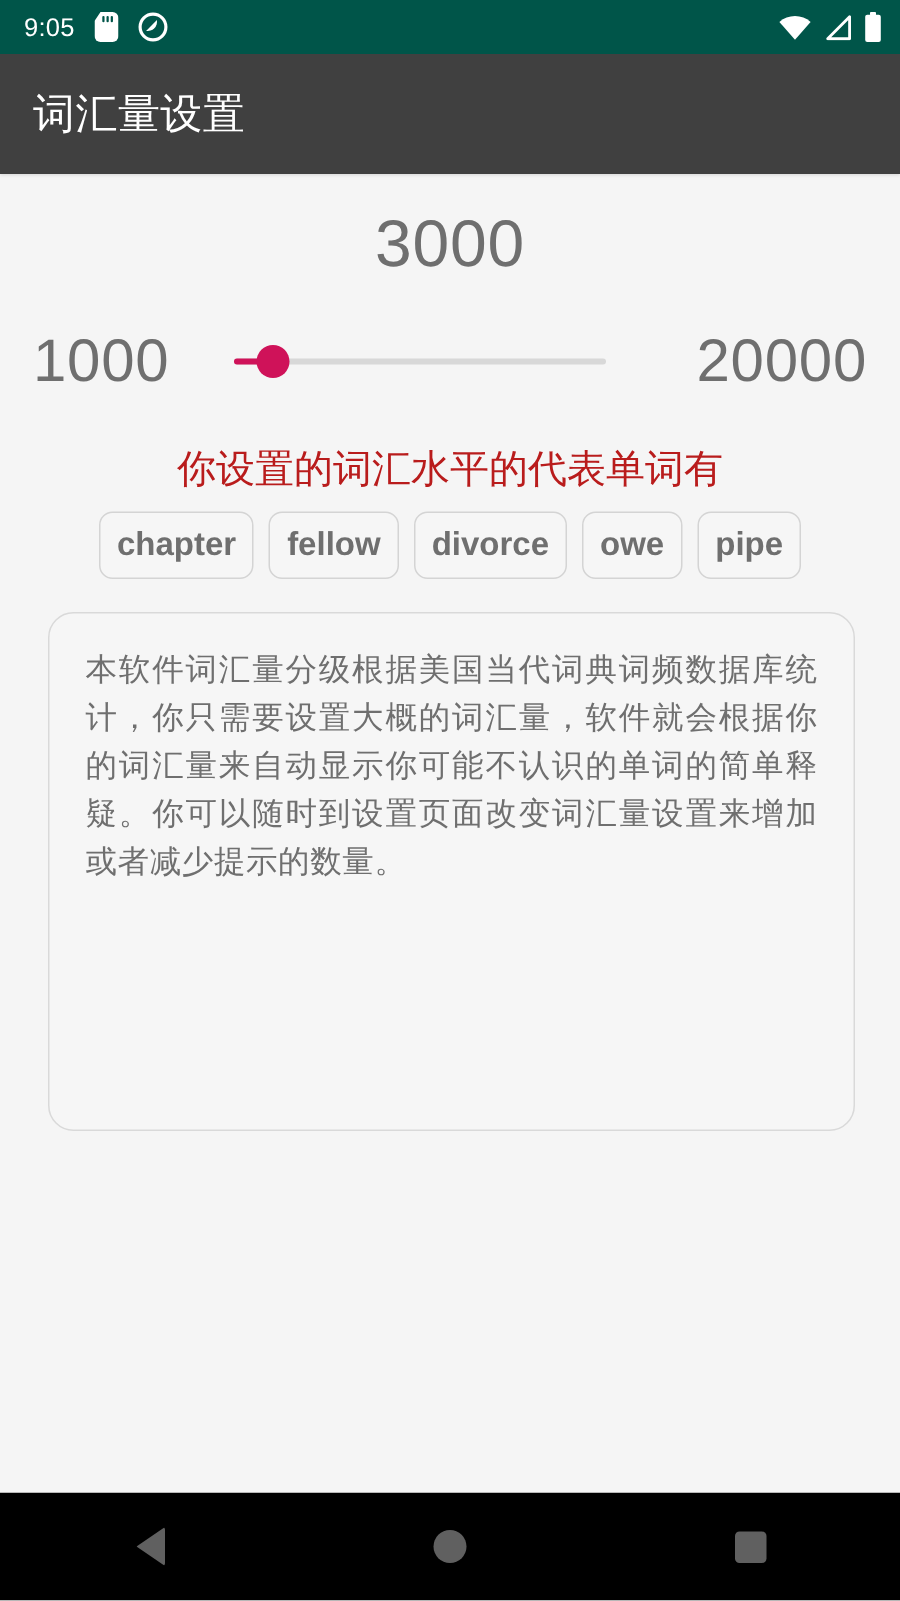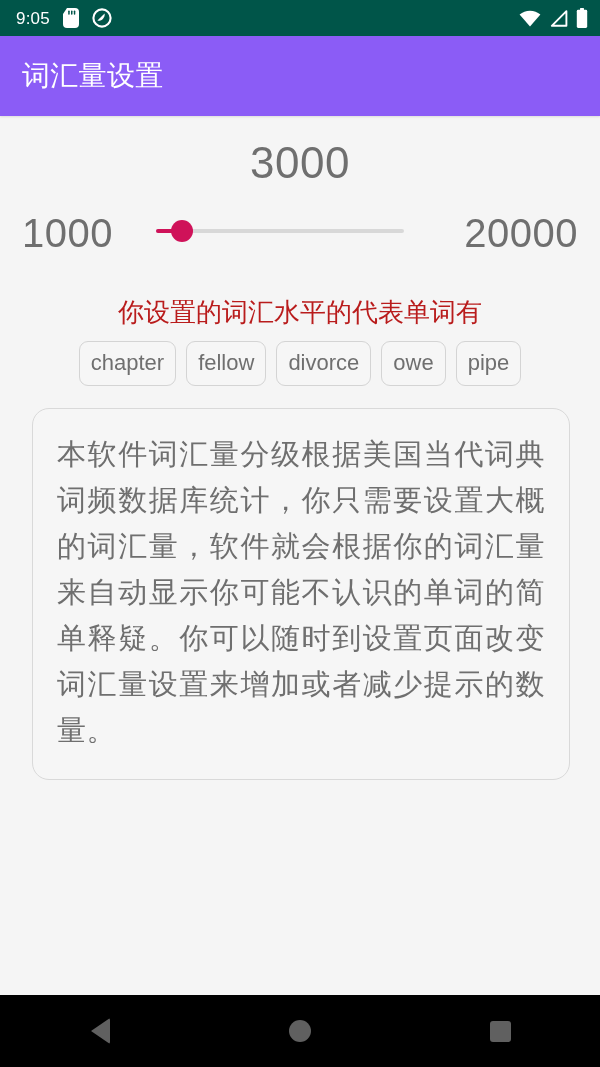--- a/index.html
+++ b/index.html
@@ -49,21 +49,21 @@
     margin-left: auto;
     display: flex;
     align-items: center;
     gap: 8px;
   }
   .sicon { display: block; }
 
   
   .app-bar {
     height: 80px;
-    background: #8b5cf6;
+    background: #404040;
     display: flex;
     align-items: center;
     padding: 0 22px;
     flex: 0 0 auto;
     box-shadow: 0 1px 2px rgba(0,0,0,0.10);
     position: relative;
     z-index: 3;
   }
   .app-bar-title {
     color: #ffffff;
@@ -87,20 +87,21 @@
     font-size: 44px;
     font-weight: 400;
     line-height: 1;
     padding-top: 25px;
     letter-spacing: 0.5px;
   }
 
   
   .slider-row {
     display: flex;
+    align-items: center;
     margin-top: 28px;
     padding: 0 22px;
     height: 56px;
   }
   .range-label {
     color: #6f6f6f;
     font-size: 40px;
     line-height: 1;
     white-space: nowrap;
     letter-spacing: 0.5px;
@@ -155,20 +156,21 @@
   }
 
   
   .chips {
     display: flex;
     justify-content: center;
     align-items: center;
     gap: 10px;
     margin-top: 16px;
     padding: 0 28px;
+    font-weight: bold;
   }
   .chip {
     border: 1px solid #d4d4d4;
     border-radius: 9px;
     background: #f6f6f6;
     color: #6f6f6f;
     font-size: 22px;
     line-height: 1;
     padding: 10px 11px 11px;
     white-space: nowrap;
@@ -178,22 +180,22 @@
   .desc-box {
     margin: 22px 30px 0 32px;
     border: 1px solid #d9d9d9;
     border-radius: 17px;
     background: #f6f6f6;
     padding: 22px 24px 26px 24px;
     min-height: 346px;
   }
   .desc-text {
     color: #6f6f6f;
-    font-size: 29px;
-    line-height: 46px;
+    font-size: 21px;
+    line-height: 32px;
     letter-spacing: 0.4px;
     text-align: justify;
   }
 
   
   .button-row {
     display: flex;
     margin-top: 40px;
     padding: 0 48px;
     gap: 38px;

